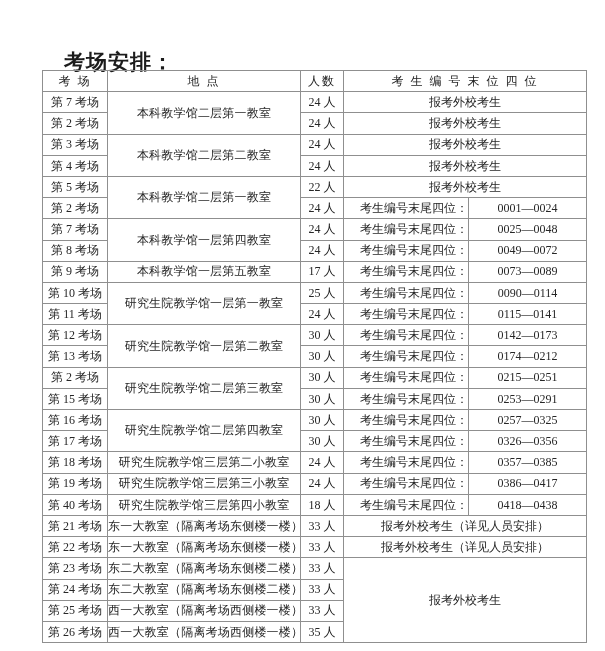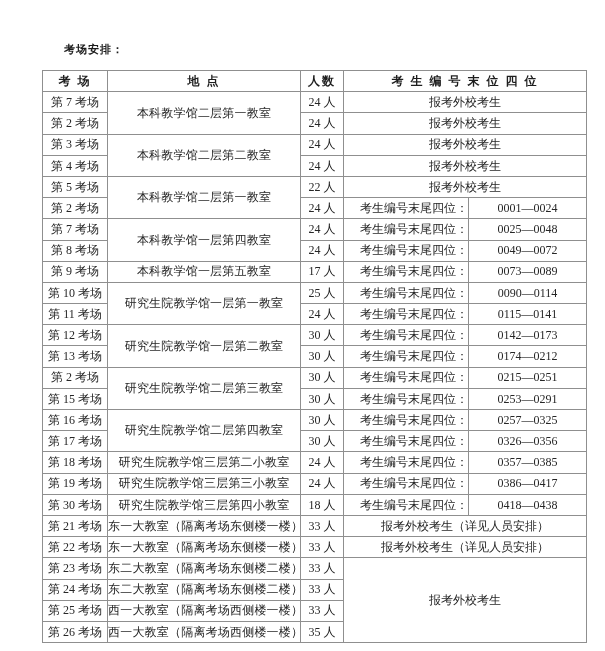--- a/index.html
+++ b/index.html
@@ -1,32 +1,32 @@
 <!DOCTYPE html>
 <html><head>
 <meta charset="utf-8">
 <style>
   html,body{margin:0;padding:0;background:#ffffff;}
   body{width:605px;height:651px;font-family:"Liberation Serif","DejaVu Serif",serif;color:#222222;}
   .page{position:relative;width:605px;height:651px;background:#ffffff;overflow:hidden;}
-  .doc-title{position:absolute;left:64px;top:42px;font-size:11px;font-weight:bold;letter-spacing:1px;color:#1c1c1c;}
+  .doc-title{position:absolute;left:64px;top:48px;font-size:21px;font-weight:bold;letter-spacing:1px;color:#1c1c1c;}
   table.exam{position:absolute;left:42px;top:70px;width:544px;border-collapse:collapse;table-layout:fixed;}
   table.exam td,table.exam th{
     border:1px solid #8f8f8f;
     height:20.2px;
     padding:0;
     font-size:12px;
     line-height:1.05;
     text-align:center;
     vertical-align:middle;
     font-weight:normal;
     white-space:nowrap;
     color:#262626;
   }
-  table.exam th{font-weight:bold;letter-spacing:2px;color:#1e1e1e;border-radius:8px;}
+  table.exam th{font-weight:normal;letter-spacing:2px;color:#1e1e1e;border-radius:8px;}
   table.exam td.lbl{text-align:right;padding-left:8px;}
   table.exam td.loc{letter-spacing:0.2px;text-align:center;}
   table.exam td.rng{font-family:"Liberation Serif","DejaVu Serif",serif;}
 </style>
 </head>
 <body>
 
 <div class="page">
   <div class="doc-title">考场安排：</div>
   <table class="exam">
@@ -160,21 +160,21 @@
           <td class="rng">0357—0385</td>
         </tr>
         <tr>
           <td class="room">第 19 考场</td>
           <td class="loc">研究生院教学馆三层第三小教室</td>
           <td class="num">24 人</td>
           <td class="lbl">考生编号末尾四位：</td>
           <td class="rng">0386—0417</td>
         </tr>
         <tr>
-          <td class="room">第 30 考场</td>
+          <td class="room">第 40 考场</td>
           <td class="loc">研究生院教学馆三层第四小教室</td>
           <td class="num">18 人</td>
           <td class="lbl">考生编号末尾四位：</td>
           <td class="rng">0418—0438</td>
         </tr>
         <tr>
           <td class="room">第 21 考场</td>
           <td class="loc">东一大教室（隔离考场东侧楼一楼）</td>
           <td class="num">33 人</td>
           <td colspan="2" class="note">报考外校考生（详见人员安排）</td>

